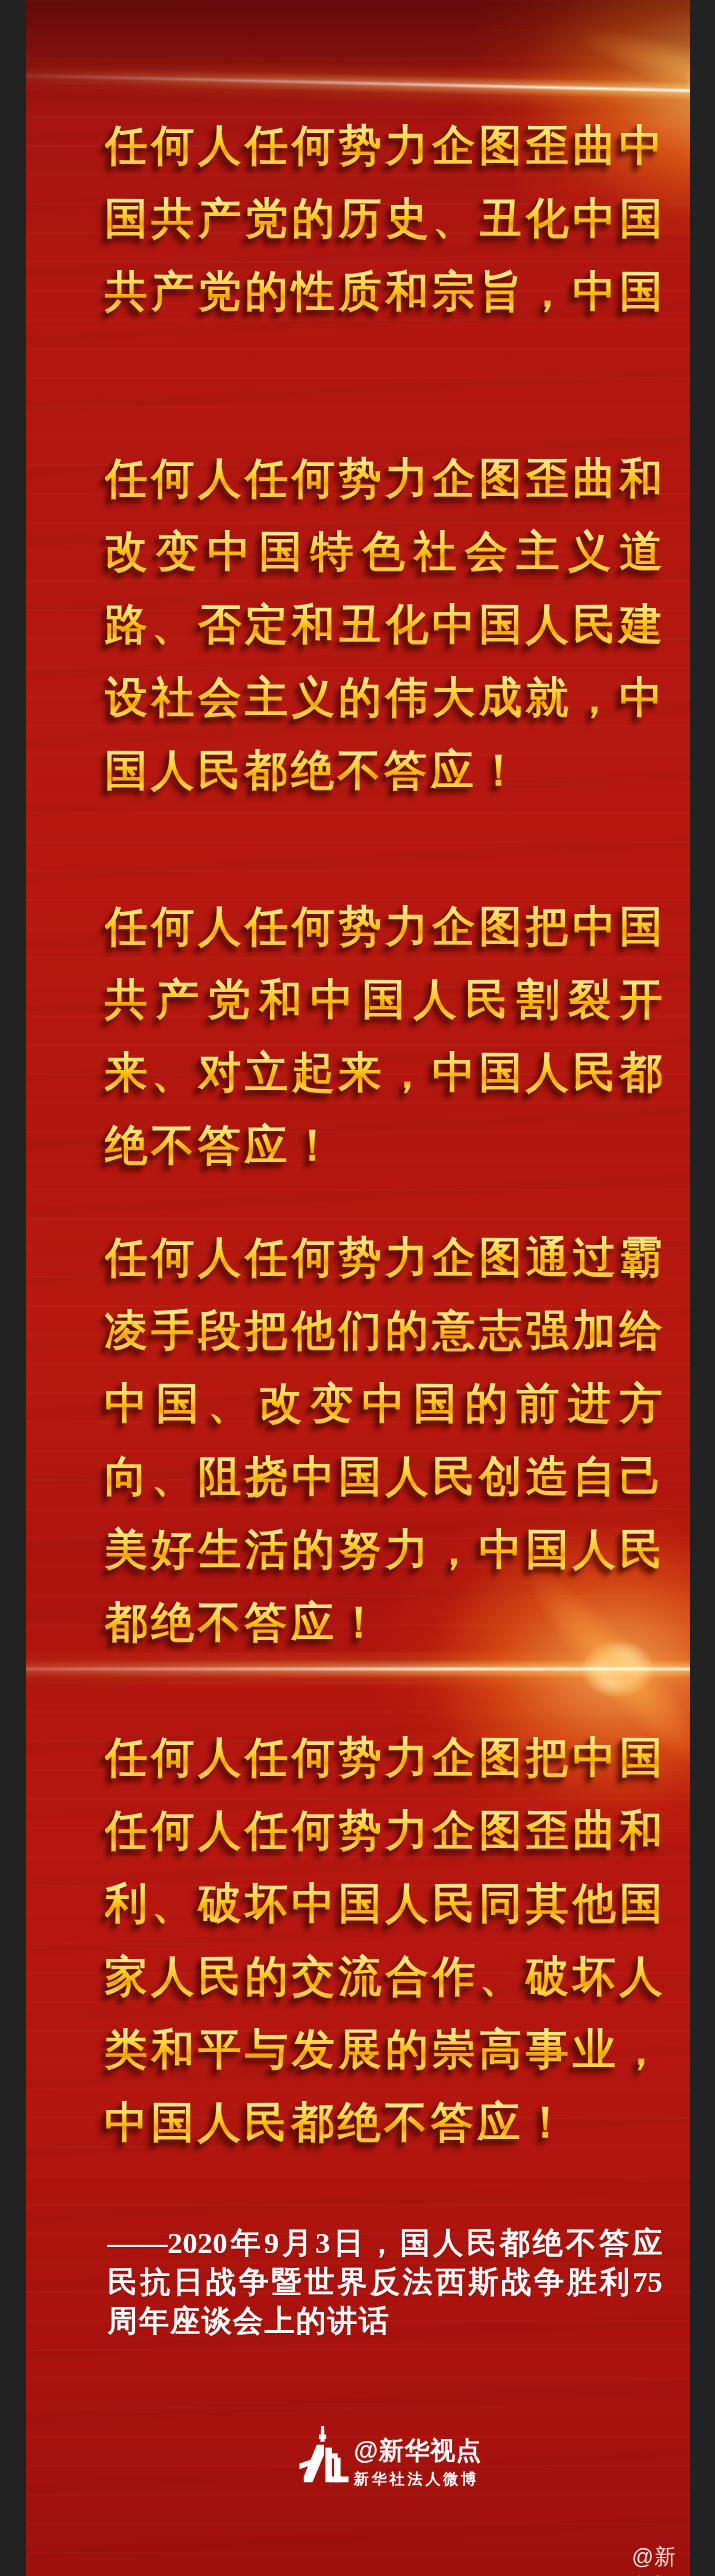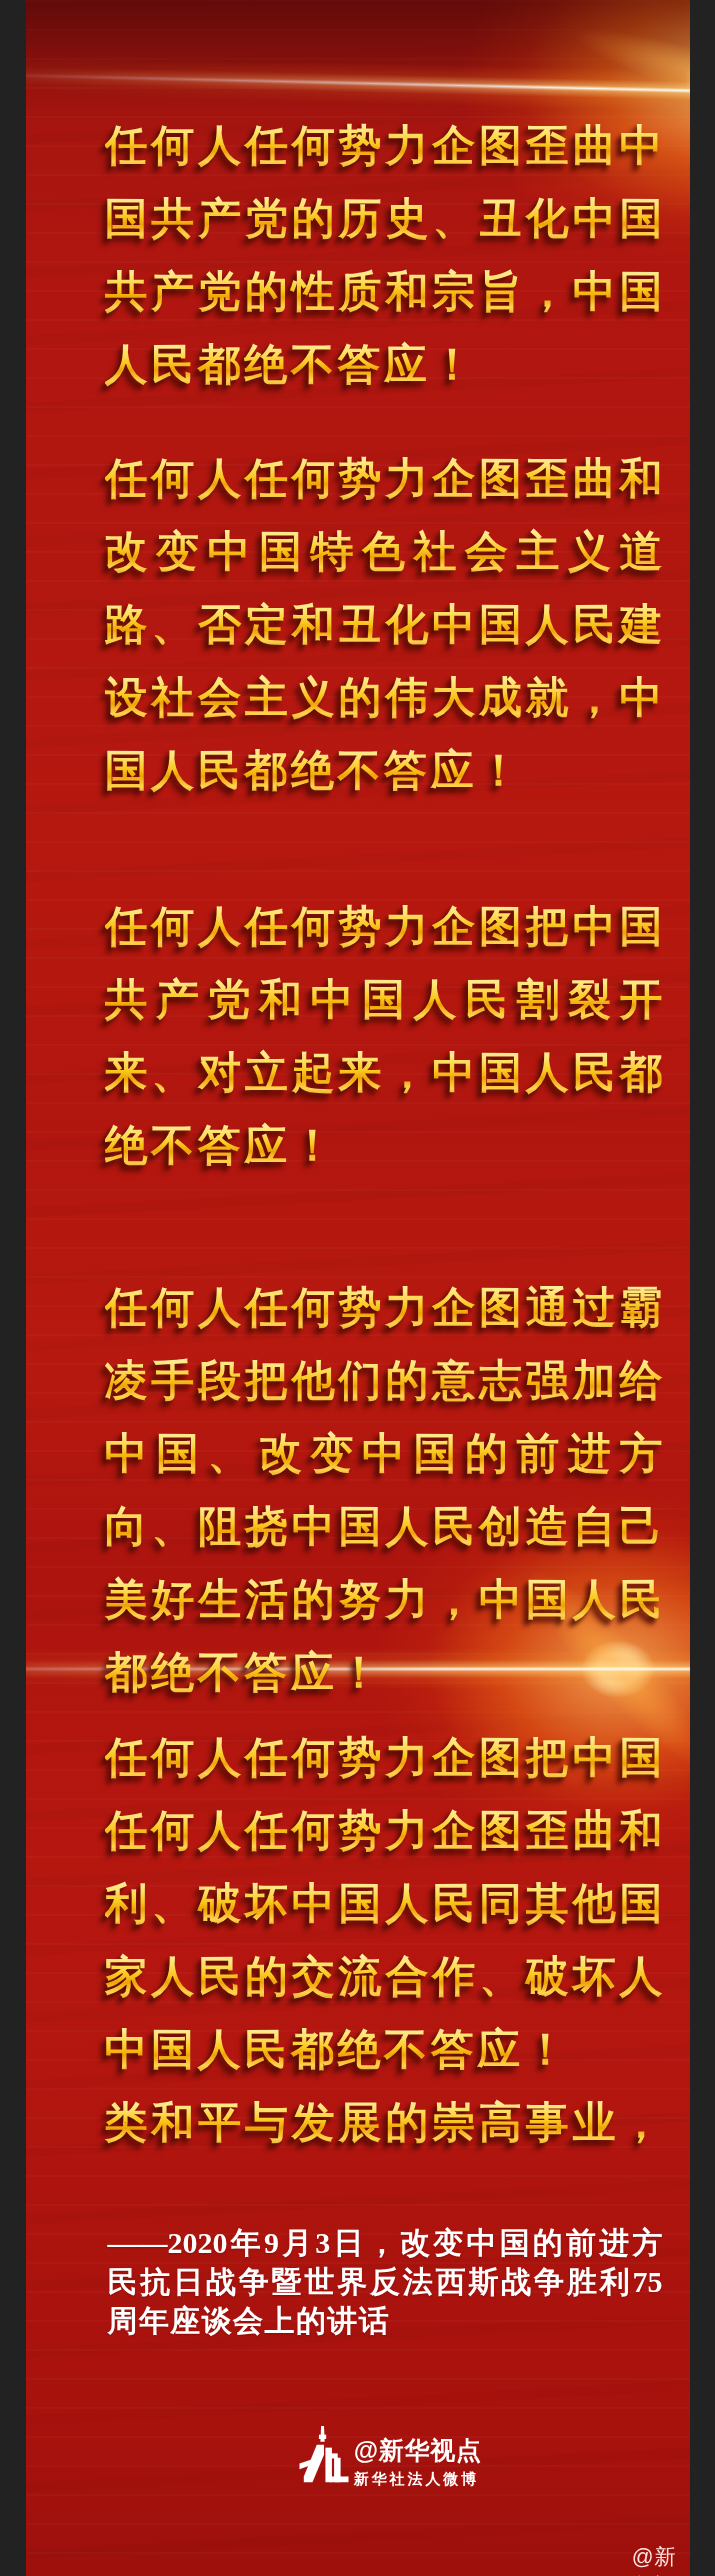--- a/index.html
+++ b/index.html
@@ -71,54 +71,53 @@
   <div class="fx top-shade"></div>
   <div class="fx ray ray1"></div>
   <div class="fx streak streak1"></div>
   <div class="fx ray ray2"></div>
   <div class="fx streak streak2"></div>
 
   <section class="quote" style="top:109px">
       <div class="line">任何人任何势力企图歪曲中</div>
       <div class="line">国共产党的历史、丑化中国</div>
       <div class="line">共产党的性质和宗旨，中国</div>
-      <div class="line line-last">人民都绝不答应！</div>
     </section>
   <section class="quote" style="top:442px">
       <div class="line">任何人任何势力企图歪曲和</div>
       <div class="line">改变中国特色社会主义道</div>
       <div class="line">路、否定和丑化中国人民建</div>
       <div class="line">设社会主义的伟大成就，中</div>
       <div class="line line-last">国人民都绝不答应！</div>
     </section>
   <section class="quote" style="top:890px">
       <div class="line">任何人任何势力企图把中国</div>
       <div class="line">共产党和中国人民割裂开</div>
       <div class="line">来、对立起来，中国人民都</div>
       <div class="line line-last">绝不答应！</div>
     </section>
-  <section class="quote" style="top:1271px">
+  <section class="quote" style="top:1221px">
       <div class="line">任何人任何势力企图通过霸</div>
       <div class="line">凌手段把他们的意志强加给</div>
       <div class="line">中国、改变中国的前进方</div>
       <div class="line">向、阻挠中国人民创造自己</div>
       <div class="line">美好生活的努力，中国人民</div>
       <div class="line line-last">都绝不答应！</div>
     </section>
   <section class="quote" style="top:1721px">
       <div class="line">任何人任何势力企图把中国</div>
       <div class="line">任何人任何势力企图歪曲和</div>
       <div class="line">利、破坏中国人民同其他国</div>
       <div class="line">家人民的交流合作、破坏人</div>
+      <div class="line">类和平与发展的崇高事业，</div>
       <div class="line line-last">中国人民都绝不答应！</div>
-      <div class="line">类和平与发展的崇高事业，</div>
     </section>
 
   <section class="attribution">
-      <div class="line">——2020年9月3日，改变中国的前进方</div>
+      <div class="line">——2020年9月3日，国人民都绝不答应</div>
       <div class="line">民抗日战争暨世界反法西斯战争胜利75</div>
       <div class="line line-last">周年座谈会上的讲话</div>
     </section>
 
   <div class="footer-logo">
     <svg class="logo-svg" viewBox="0 0 72 86">
       <g fill="#ffffff">
         <polygon points="32,0 36,0 37,22 31,22"></polygon>
         <rect x="29" y="12" width="10" height="6"></rect>
         <polygon points="8,70 26,26 36,26 36,40 20,78 8,78"></polygon>

